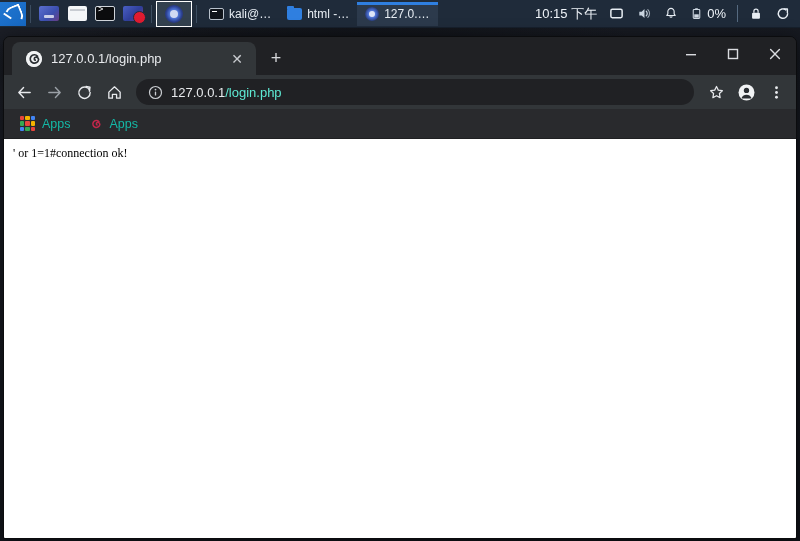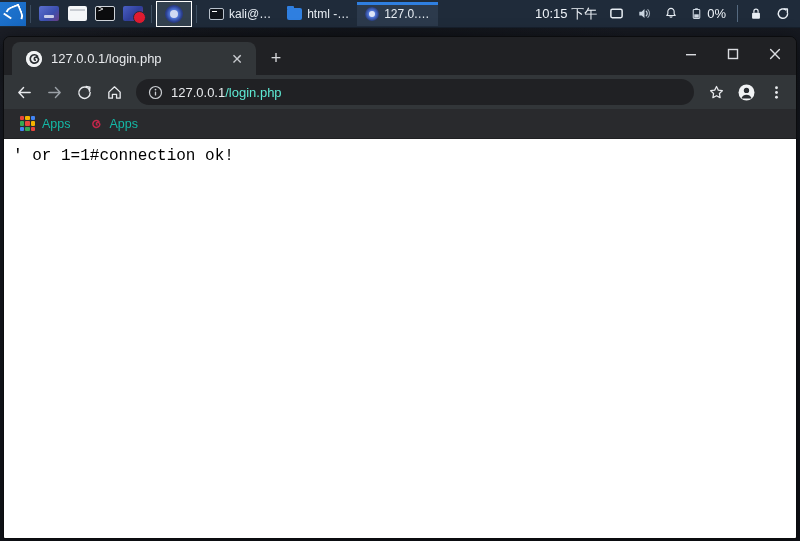--- a/index.html
+++ b/index.html
@@ -230,22 +230,22 @@
   .apps-grid i { display: block; border-radius: 1px; }
   .debian-ico {
     width: 14px; height: 14px; flex: 0 0 auto; position: relative;
   }
 
   
   #page {
     flex: 1 1 auto; background: #ffffff; overflow: hidden; position: relative;
   }
   #pagebody {
-    font-family: Liberation Mono, monospace;
-    font-size: 16px; color: #000000; line-height: 1.16;
+    font-family: Liberation Serif, serif;
+    font-size: 12px; color: #000000; line-height: 1.16;
     padding: 8px 0 0 9px;
   }
   #pagebody div { white-space: pre; }
 </style>
 </head>
 <body>
 
 <div id="desktop">
   <div class="ridge"></div>
 </div>

